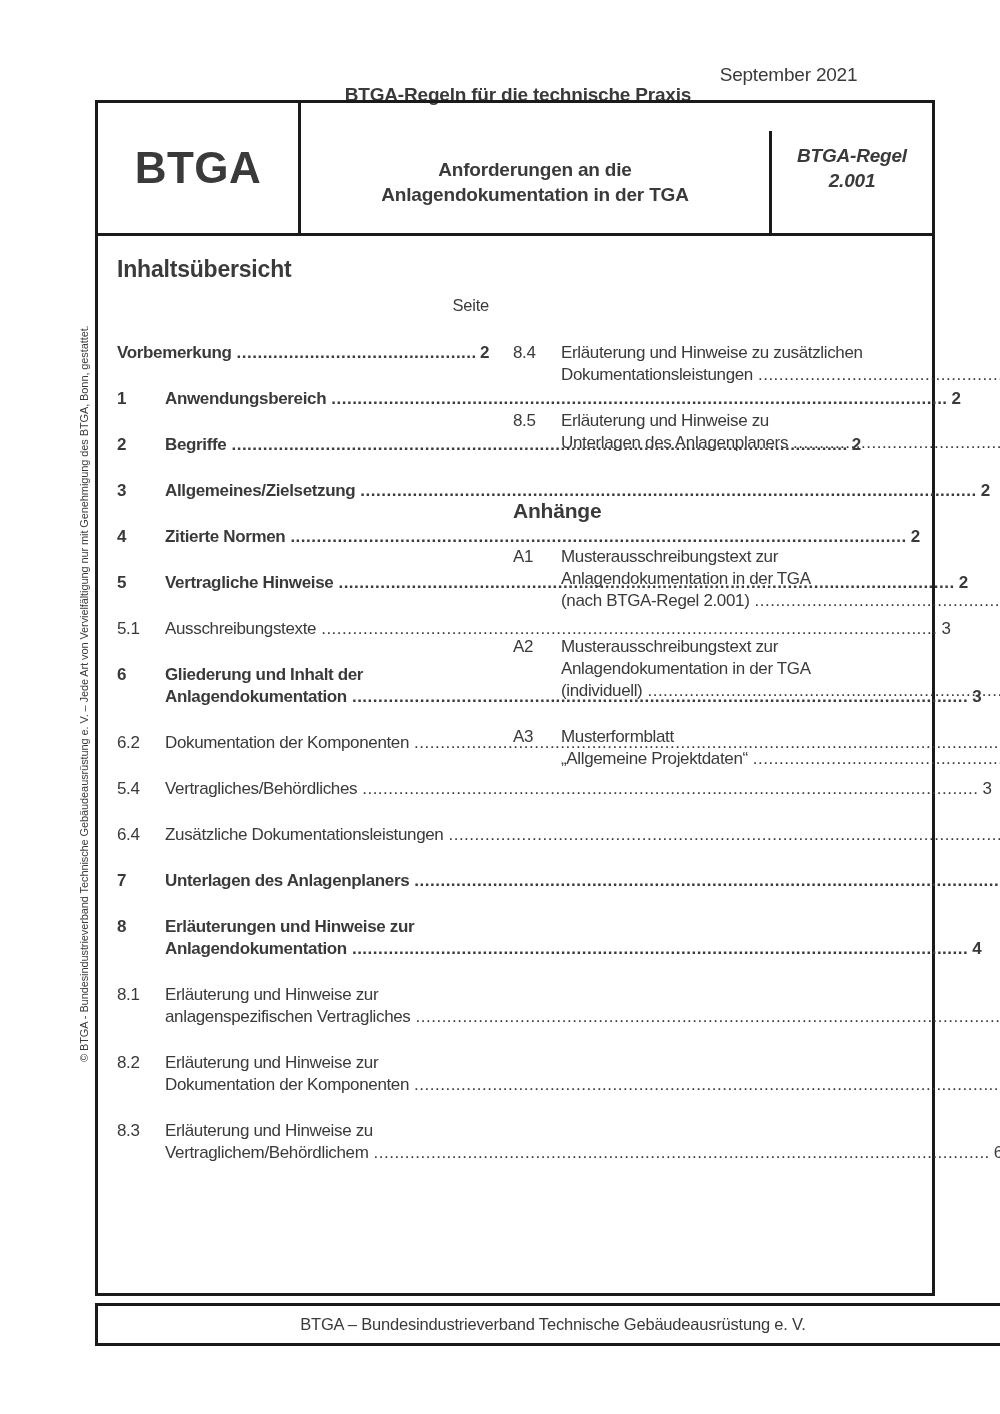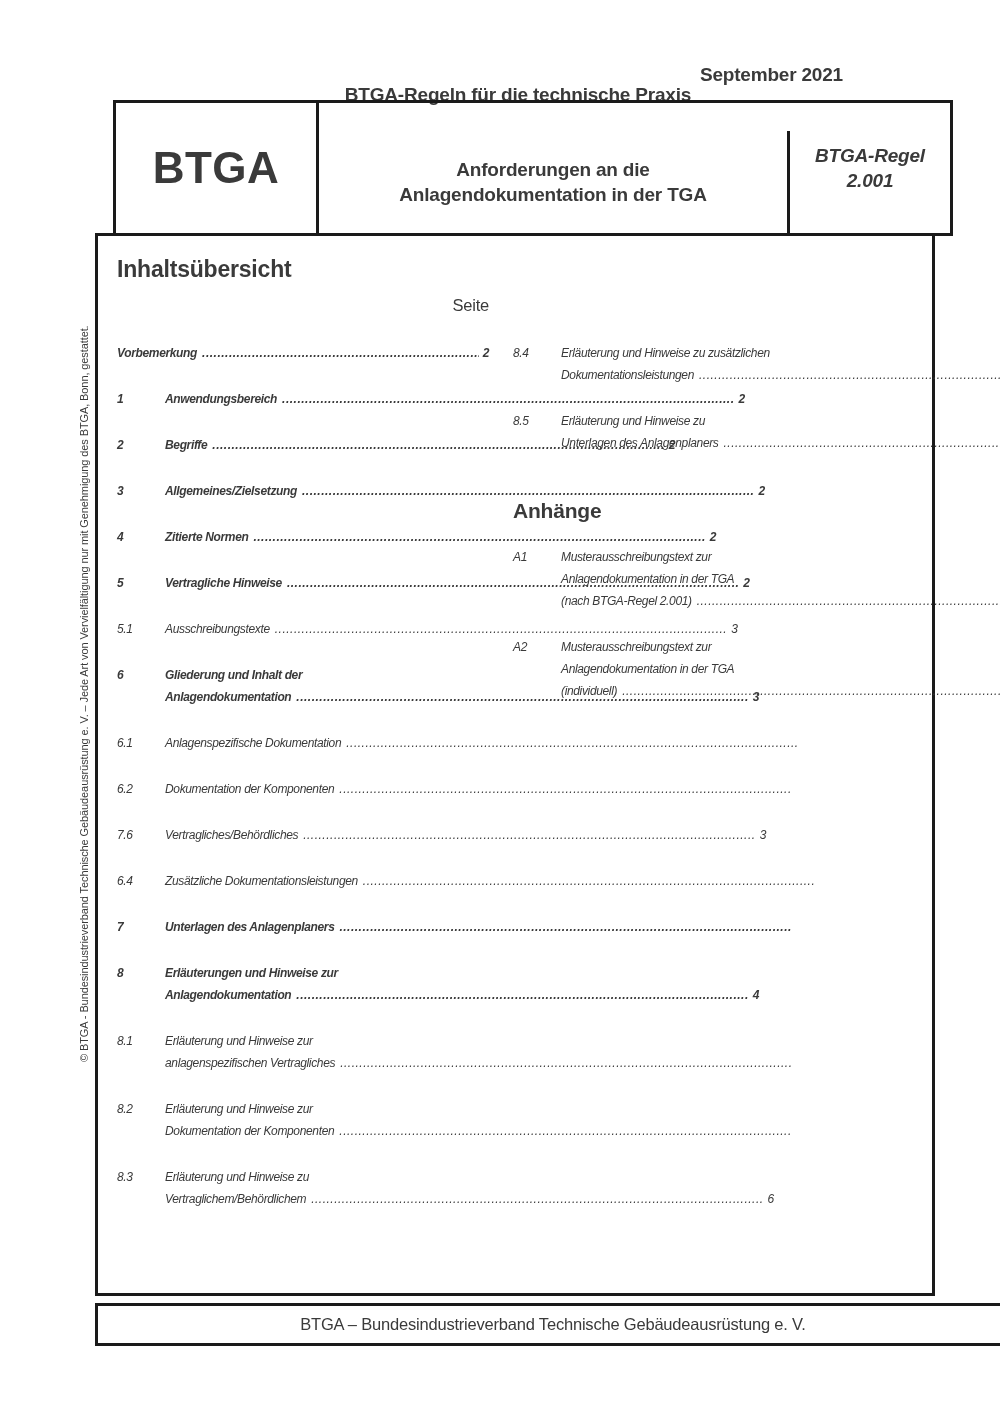--- a/index.html
+++ b/index.html
@@ -6,26 +6,26 @@
   .page{
     position:relative;width:1000px;height:1414px;background:#ffffff;
     font-family:"Liberation Sans",sans-serif;color:#3a3a3a;overflow:hidden;
   }
   
   .series-title{
     position:absolute;left:298px;top:64px;width:440px;text-align:center;
     font-size:19px;font-weight:bold;letter-spacing:-0.2px;margin-top:20px;
   }
   .issue-date{
-    position:absolute;left:700px;top:64px;width:233px;text-align:left;
-    font-size:19px;font-weight:bold;letter-spacing:-0.2px;
+    position:absolute;left:672px;top:64px;width:233px;text-align:center;
+    font-size:19px;font-weight:normal;letter-spacing:-0.2px;
   }
   
   .title-block{
-    position:absolute;left:113px;top:100px;width:840px;height:136px;
+    position:absolute;left:95px;top:100px;width:840px;height:136px;
     border:3px solid #1a1a1a;box-sizing:border-box;display:flex;
   }
   .cell{display:flex;flex-direction:column;align-items:center;justify-content:center;box-sizing:border-box;}
   .cell-logo{width:203px;border-right:3px solid #1a1a1a;}
   .cell-title{flex:1;border-right:3px solid #1a1a1a;margin-top:28px;}
   .cell-rule{width:160px;font-style:italic;}
   .logo-text{font-size:44px;font-weight:600;letter-spacing:0.5px;}
   .doc-title-line,.rule-line{font-size:19px;font-weight:bold;line-height:25px;letter-spacing:-0.2px;}
   
   .content-box{
@@ -38,21 +38,21 @@
   }
   .page-col-label{
     position:absolute;left:117px;top:296px;width:372px;text-align:right;
     font-size:16.5px;letter-spacing:-0.2px;
   }
   .toc-col{position:absolute;top:342px;}
   .toc-col-left{left:117px;width:372px;}
   .toc-col-right{left:513px;width:370px;}
   .toc-entry{
     display:grid;grid-template-columns:48px 1fr;margin-bottom:24px;
-    font-size:12px;line-height:22px;letter-spacing:-0.35px;font-style:italic;
+    font-size:17px;line-height:22px;letter-spacing:-0.35px;
   }
   .toc-entry.bold{font-weight:bold;}
   .toc-entry.no-num{display:block;}
   .toc-line{white-space:nowrap;}
   .toc-lastline{display:flex;align-items:baseline;}
   .toc-text{flex:none;white-space:nowrap;}
   .dots{flex:1 1 auto;min-width:0;overflow:hidden;white-space:nowrap;margin-left:5px;}
   .dots::after{content:"......................................................................................................................";letter-spacing:0.5px;}
   .page-num{flex:none;margin-left:4px;}
   .appendix-heading{
@@ -176,39 +176,30 @@
           <span class="toc-lines">
             <div class="toc-line">Gliederung und Inhalt der</div>
             <div class="toc-lastline">
               <span class="toc-text">Anlagendokumentation</span>
               <span class="dots"></span>
               <span class="page-num">3</span>
             </div>
           </span>
         </div>
         <div class="toc-entry">
-          <span class="toc-num">6.1</span>
-          <span class="toc-lines">
-            <div class="toc-lastline">
-              <span class="toc-text">Anlagenspezifische Dokumentation</span>
-              <span class="dots"></span>
-            </div>
-          </span>
-        </div>
-        <div class="toc-entry">
           <span class="toc-num">6.2</span>
           <span class="toc-lines">
             <div class="toc-lastline">
               <span class="toc-text">Dokumentation der Komponenten</span>
               <span class="dots"></span>
             </div>
           </span>
         </div>
         <div class="toc-entry">
-          <span class="toc-num">7.6</span>
+          <span class="toc-num">5.4</span>
           <span class="toc-lines">
             <div class="toc-lastline">
               <span class="toc-text">Vertragliches/Behördliches</span>
               <span class="dots"></span>
               <span class="page-num">3</span>
             </div>
           </span>
         </div>
         <div class="toc-entry">
           <span class="toc-num">6.4</span>
@@ -315,20 +306,30 @@
           <span class="toc-num">A2</span>
           <span class="toc-lines">
             <div class="toc-line">Musterausschreibungstext zur</div>
             <div class="toc-line">Anlagendokumentation in der TGA</div>
             <div class="toc-lastline">
               <span class="toc-text">(individuell)</span>
               <span class="dots"></span>
             </div>
           </span>
         </div>
+        <div class="toc-entry">
+          <span class="toc-num">A3</span>
+          <span class="toc-lines">
+            <div class="toc-line">Musterformblatt</div>
+            <div class="toc-lastline">
+              <span class="toc-text">„Allgemeine Projektdaten“</span>
+              <span class="dots"></span>
+            </div>
+          </span>
+        </div>
       </div>
   </div>
 
   <div class="copyright-sidebar">© BTGA - Bundesindustrieverband Technische Gebäudeausrüstung e. V. – Jede Art von Vervielfältigung nur mit Genehmigung des BTGA, Bonn, gestattet.</div>
 
   <div class="footer-box">
     <span class="footer-text">BTGA – Bundesindustrieverband Technische Gebäudeausrüstung e. V.</span>
   </div>
 
 </div>

